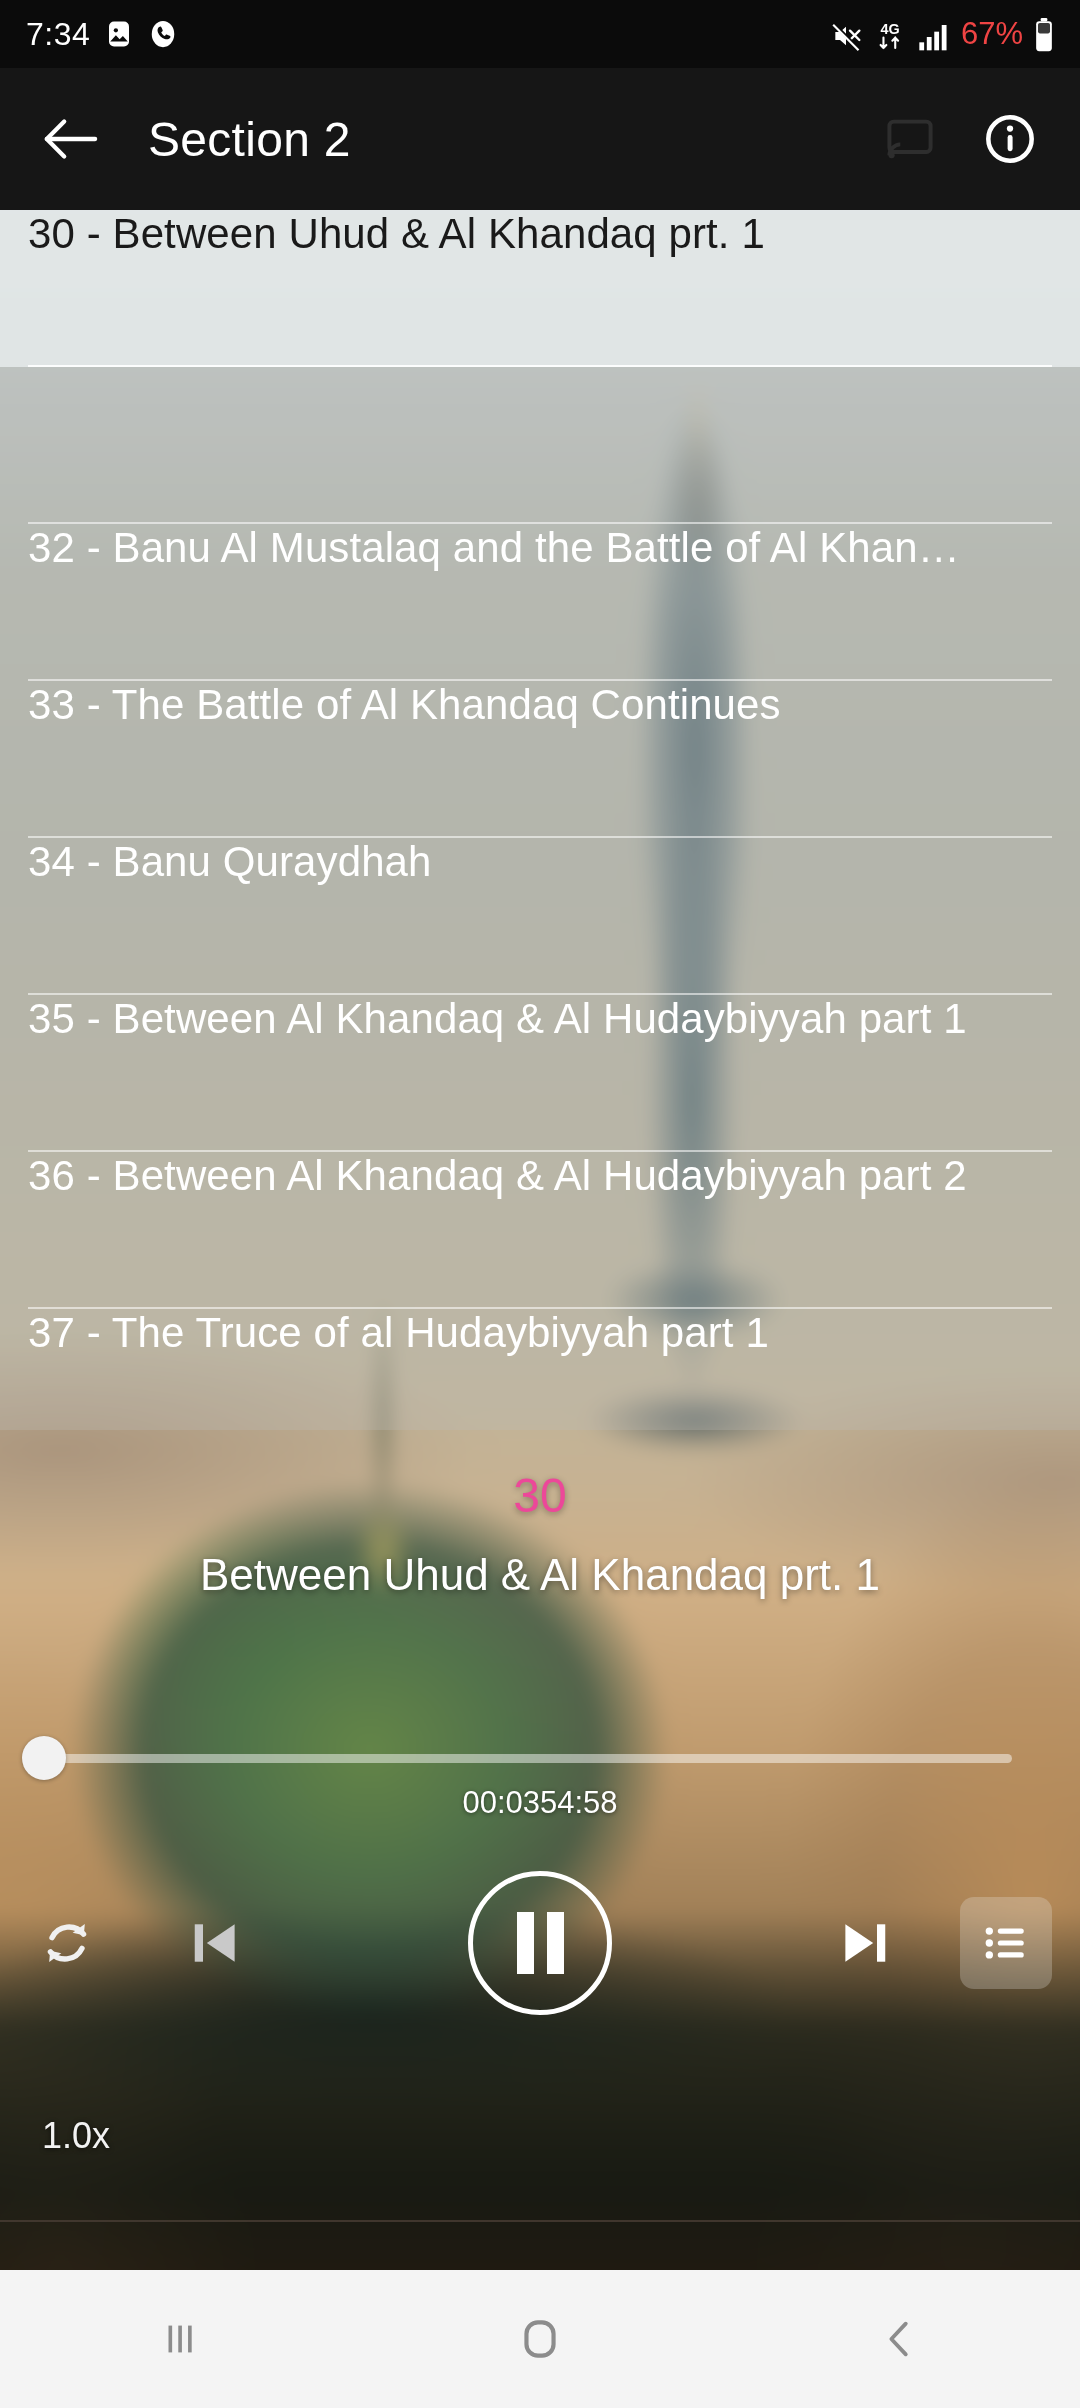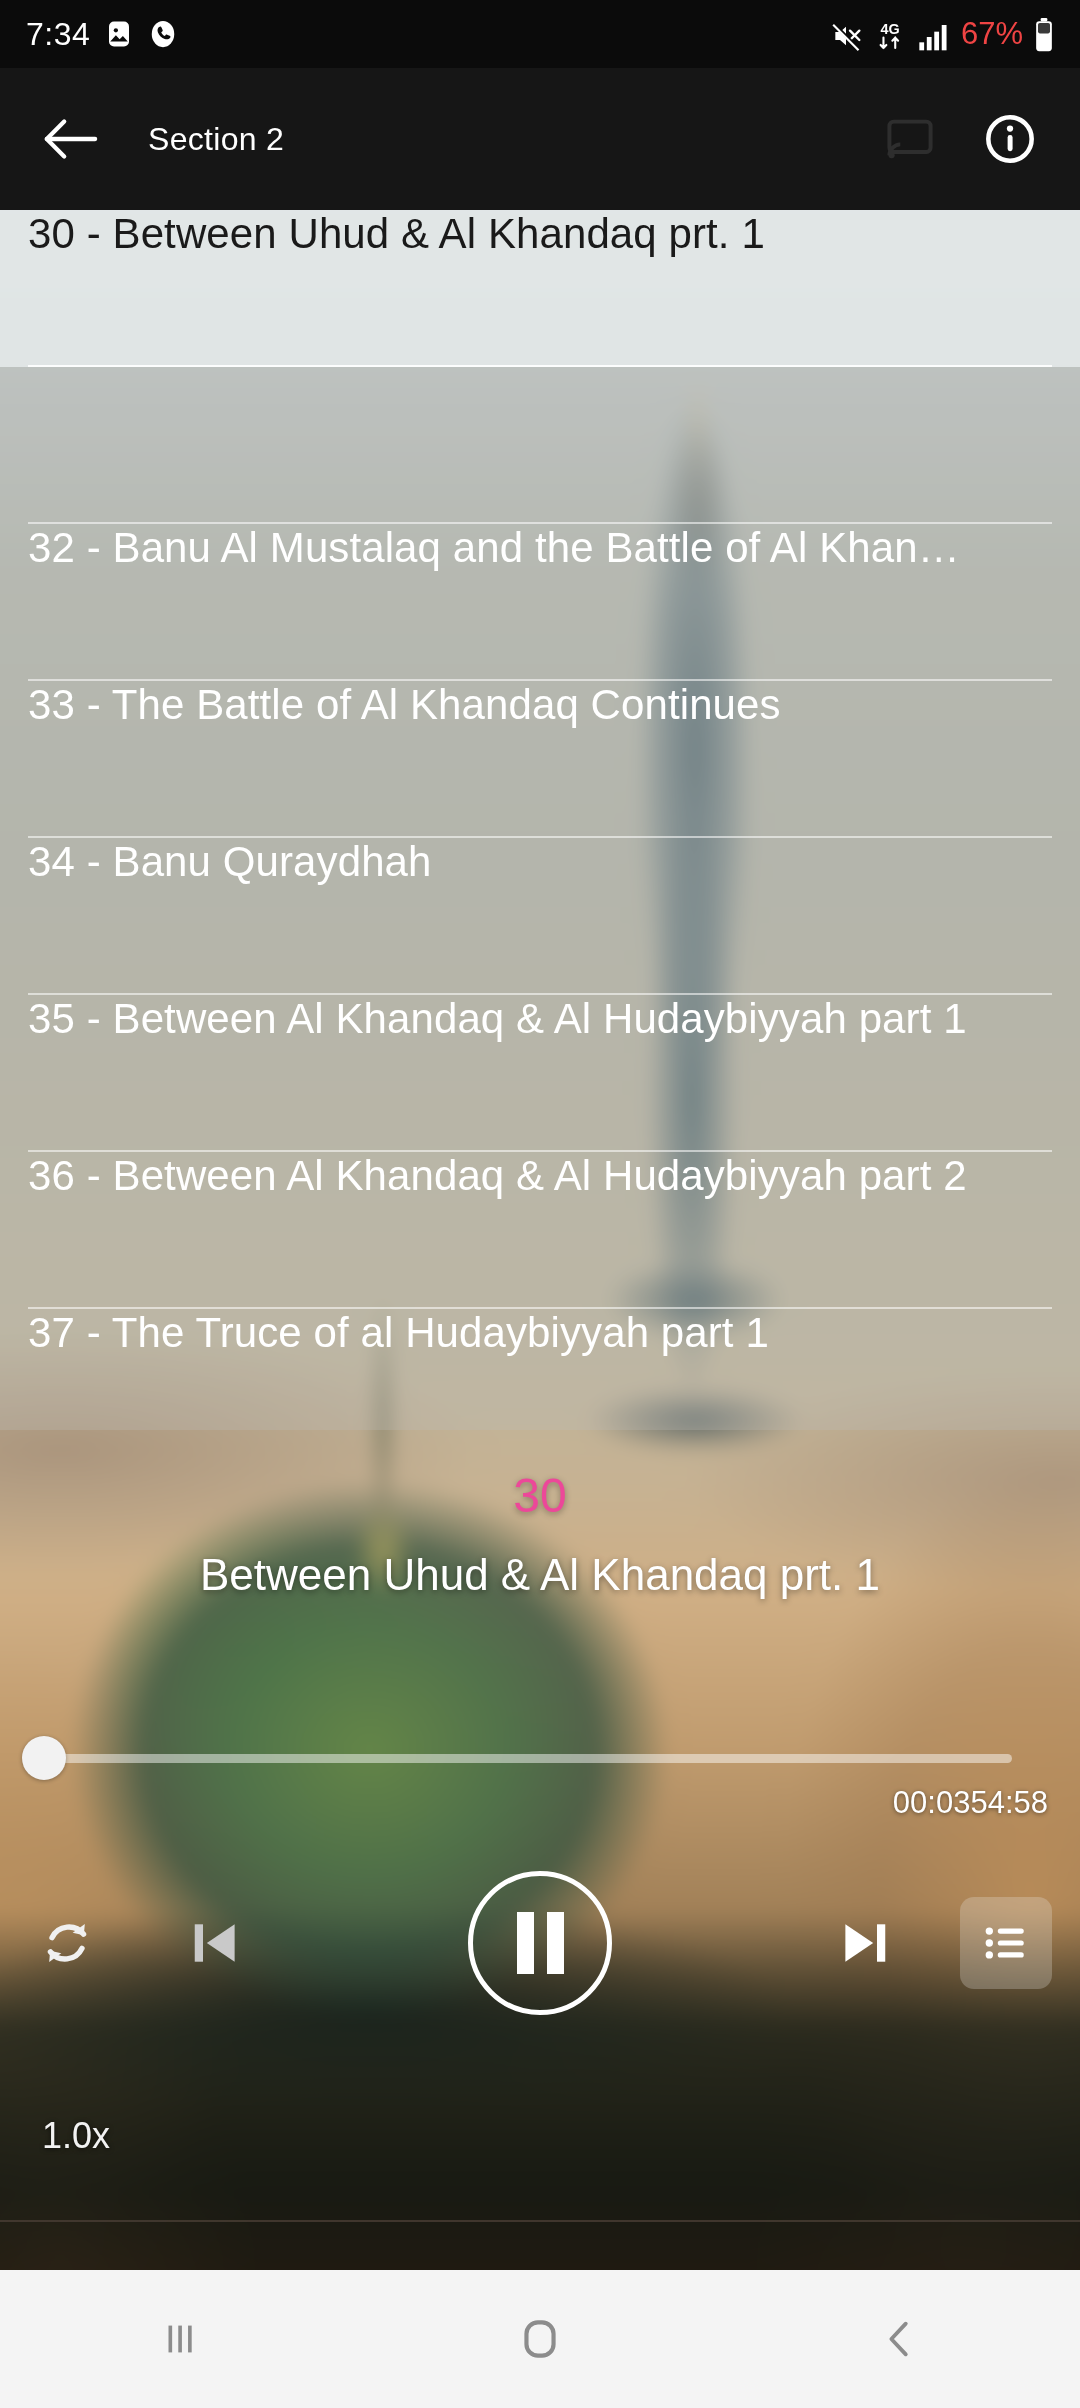--- a/index.html
+++ b/index.html
@@ -99,21 +99,21 @@
 
   
   .appbar {
     position: absolute; left: 0; top: 68px;
     width: 1080px; height: 142px;
     background: #161616;
     display: flex; align-items: center;
     z-index: 20;
   }
   .appbar-back { width: 104px; display: flex; justify-content: center; align-items: center; margin-left: 18px; }
-  .appbar-title { color: #fff; font-size: 32px; font-weight: 400; margin-left: 26px; letter-spacing: .3px; }
+  .appbar-title { color: #fff; font-size: 48px; font-weight: 400; margin-left: 26px; letter-spacing: .3px; }
   .appbar-actions { margin-left: auto; display: flex; align-items: center; gap: 48px; margin-right: 44px; }
   .appbar-dim { opacity: .10; }
 
   
   .tracklist {
     position: absolute; left: 0; top: 210px;
     width: 1080px; height: 1220px;
     z-index: 3;
     overflow: hidden;
   }
@@ -175,21 +175,21 @@
     background: rgba(255,255,255,.9);
   }
   .seek-thumb {
     position: absolute; left: 22px; top: 8px;
     width: 44px; height: 44px; border-radius: 50%;
     background: #f2f2f2;
     box-shadow: 0 1px 4px rgba(0,0,0,.3);
   }
   .time-row {
     position: absolute; top: 355px; left: 0; width: 1080px;
-    display: flex; justify-content: flex-end;
+    display: flex; justify-content: center;
     padding: 0 32px;
     color: #fff; font-size: 31px;
     text-shadow: 0 1px 4px rgba(0,0,0,.5);
   }
 
   
   .controls {
     position: absolute; top: 428px; left: 0;
     width: 1080px; height: 170px;
   }

